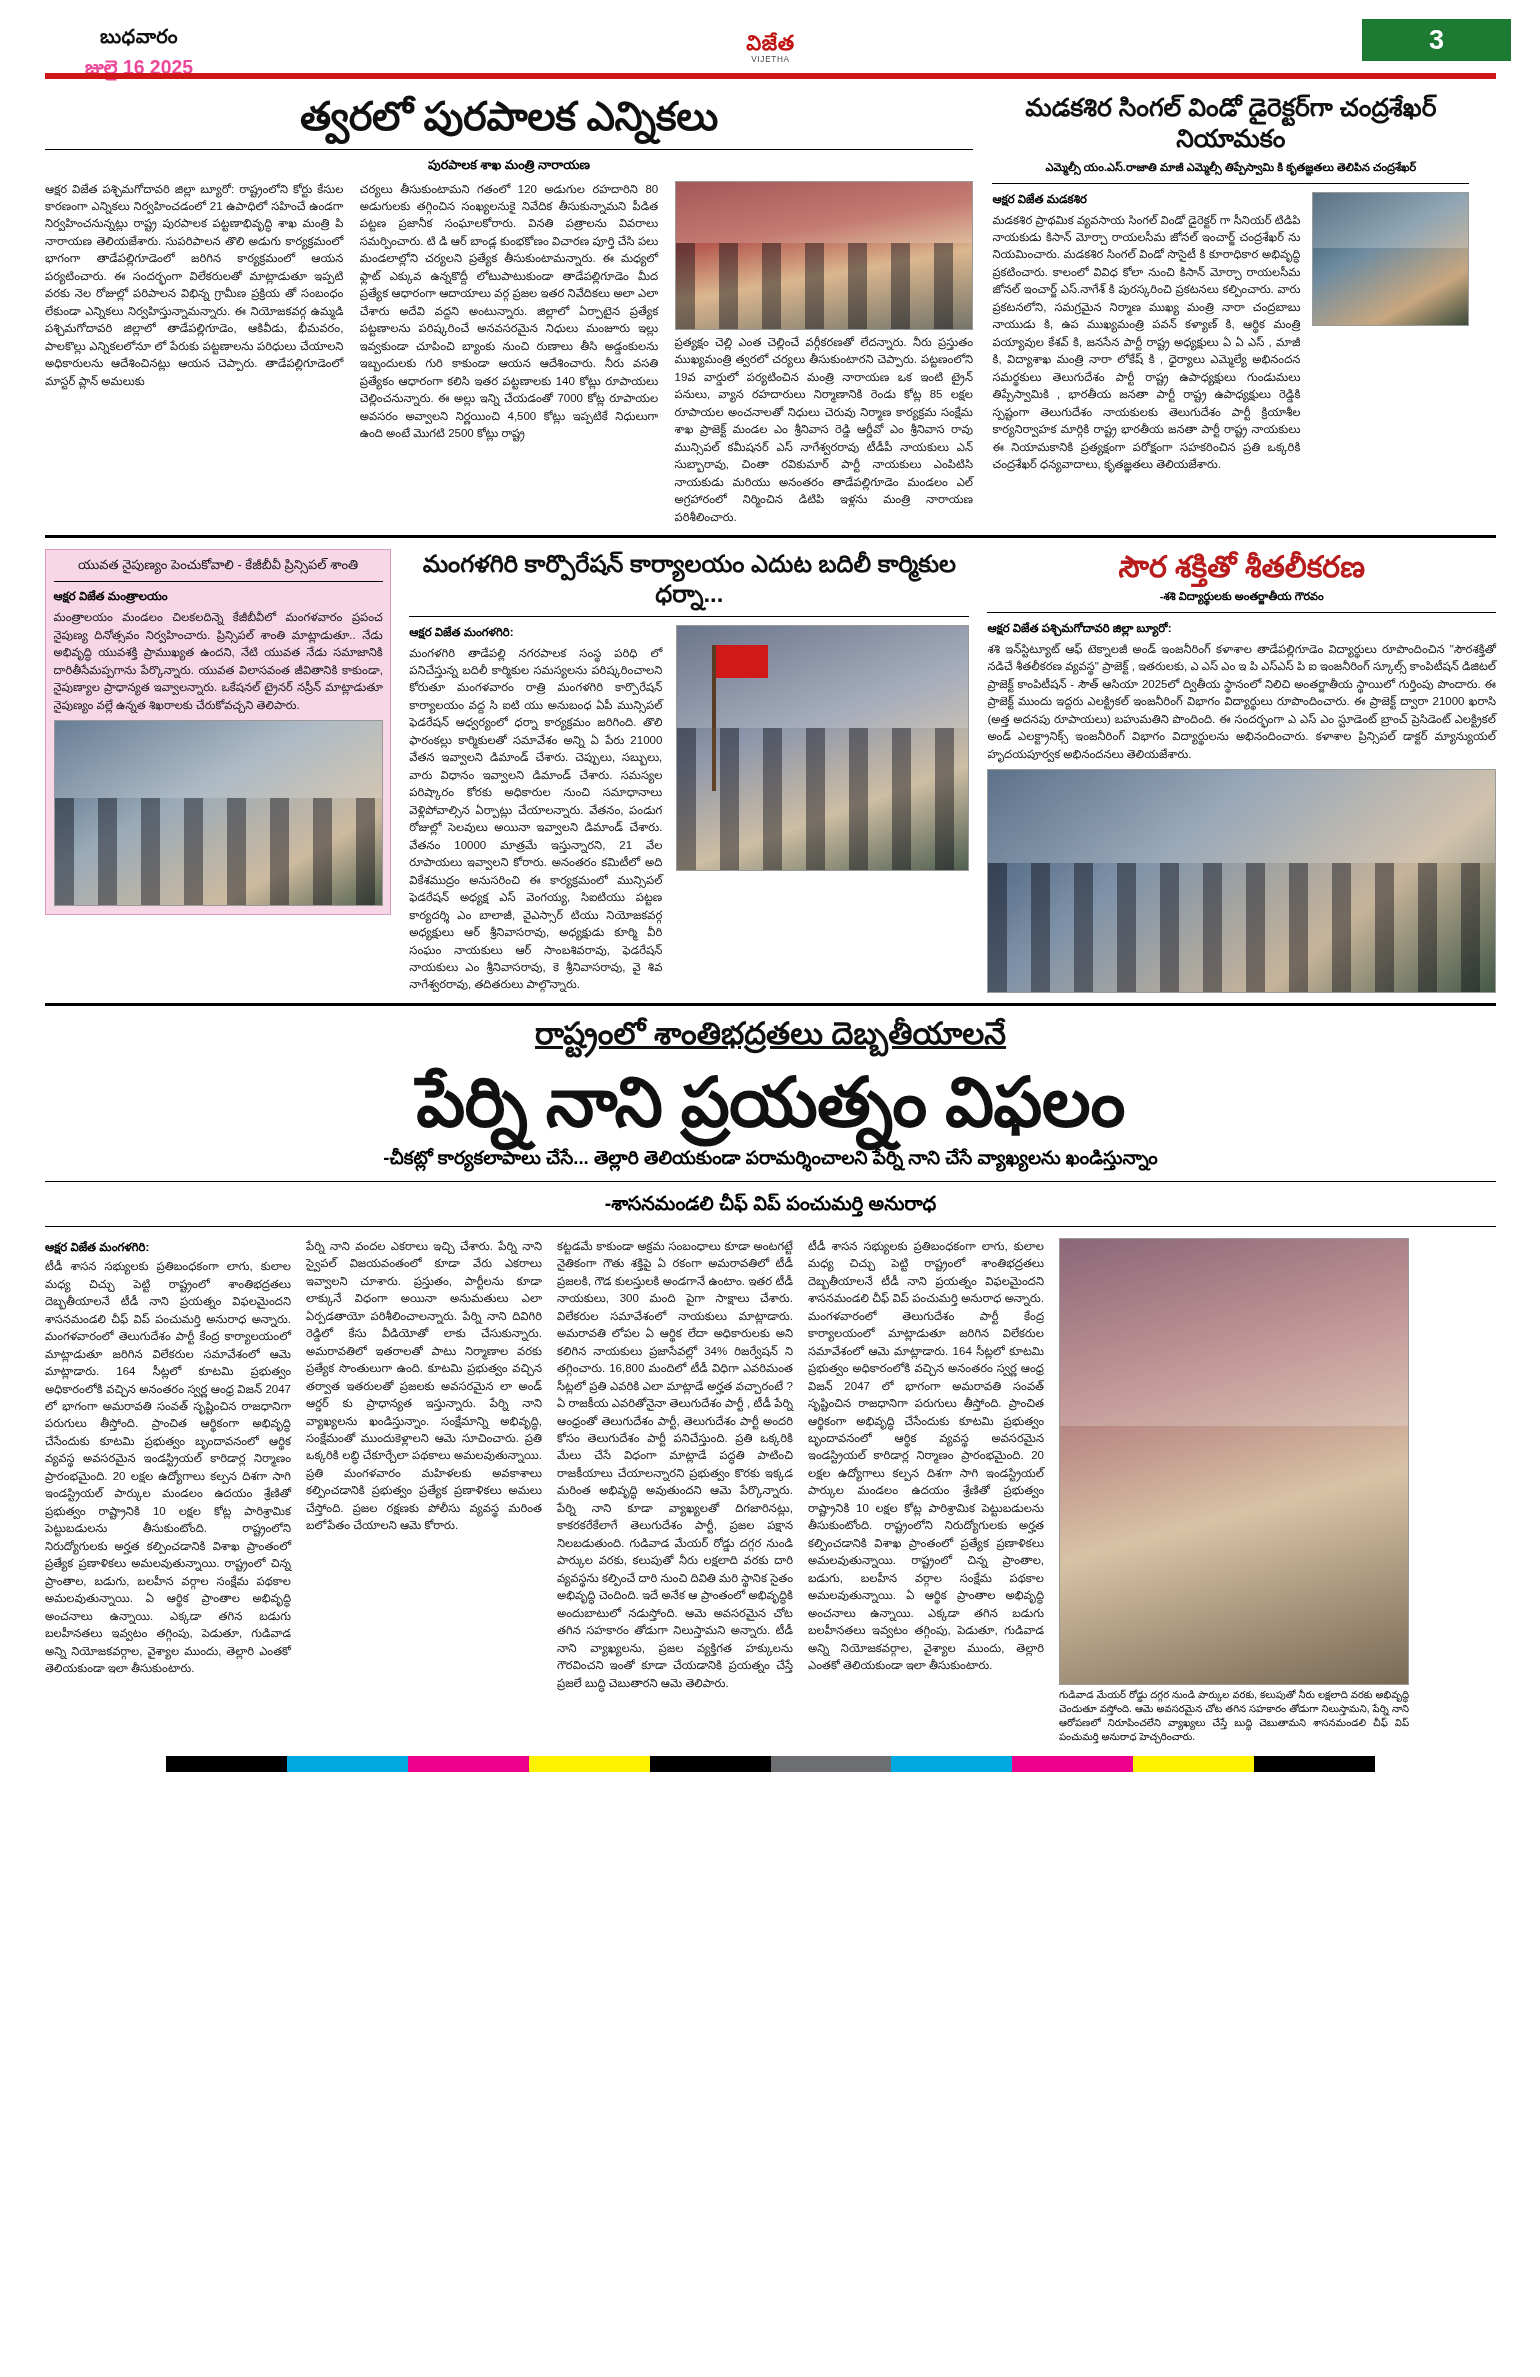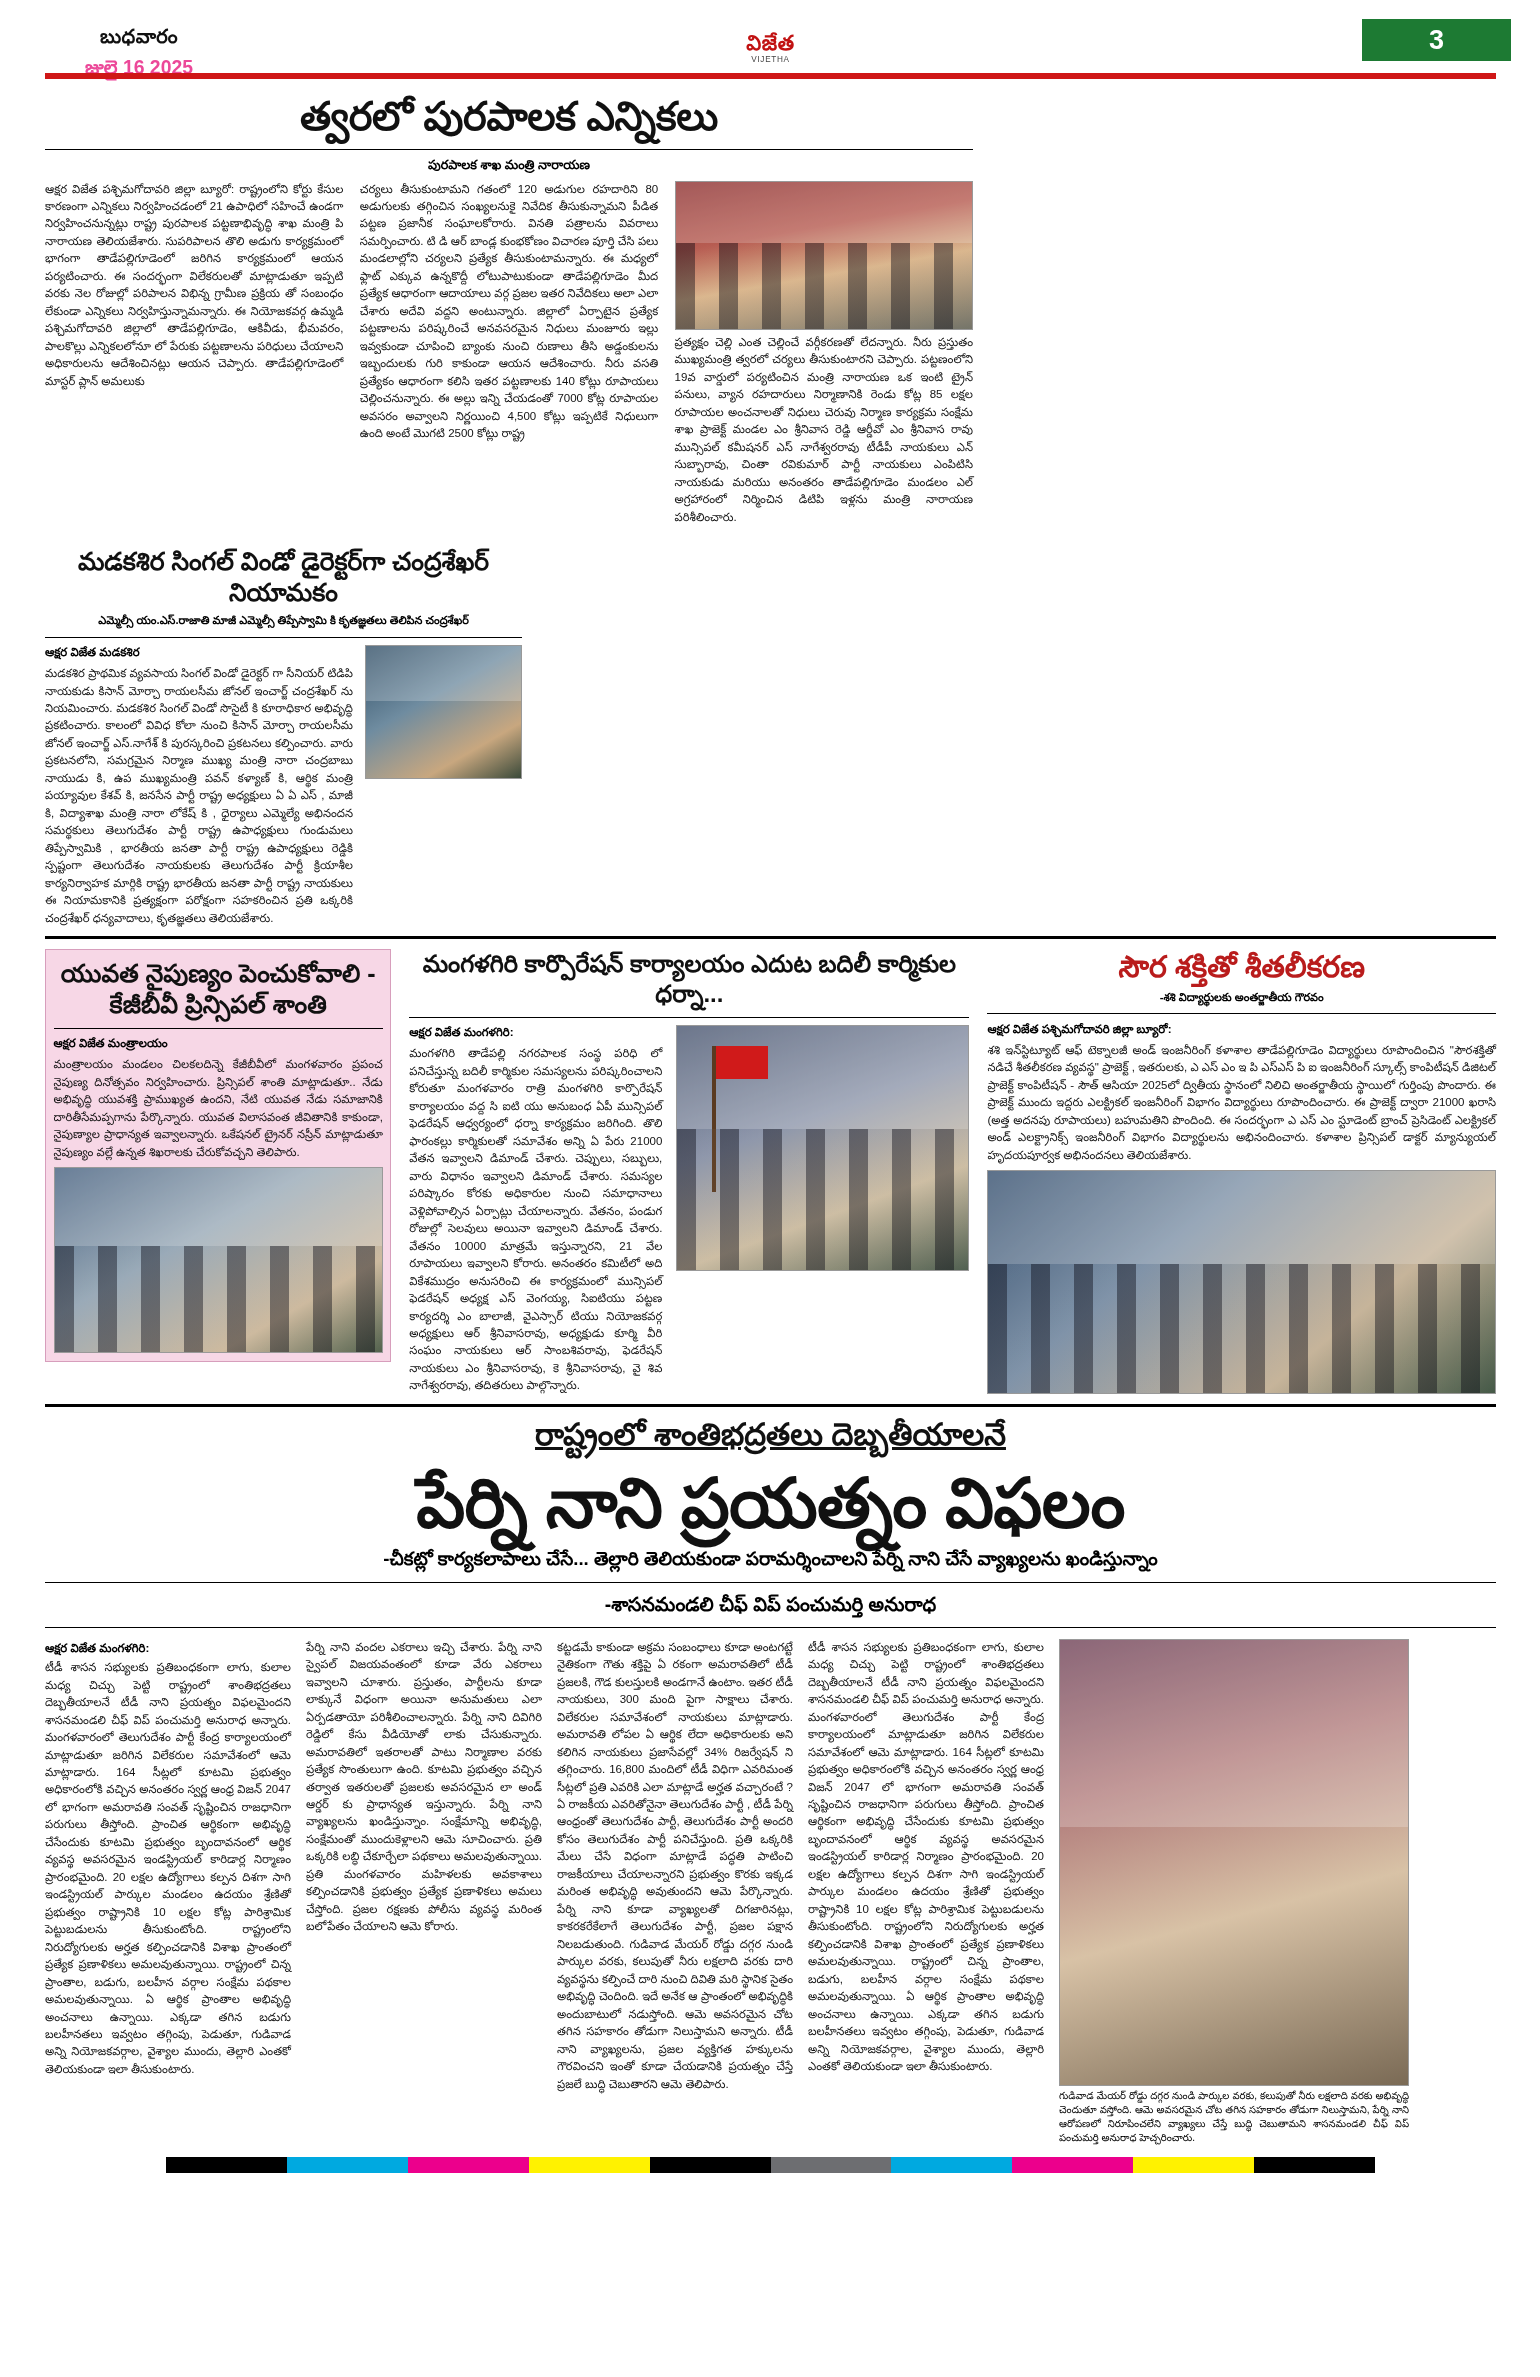--- a/index.html
+++ b/index.html
@@ -118,21 +118,20 @@
     color: #111;
     hyphens: auto;
   }
   .hr-thin { border-top: 1.5px solid #000; margin: 7.5px 0; }
   .hr-thick { border-top: 3px solid #000; margin: 9px 0; }
 
   
   .top-sec {
     display: flex;
     gap: 19.4px;
-    flex-direction: column;
   }
   .top-left { width: 928px; }
   .top-right { width: 477px; }
 
   .head-main {
     font-size: 40px;
     text-align: center;
     letter-spacing: -0.4px;
     line-height: 1.2;
     padding-bottom: 1.5px;
@@ -176,22 +175,22 @@
   }
   .right-body-wrap { display:flex; gap:12px; }
 
   
   .pink-box {
     background: #f7d7e6;
     border: 1.5px solid #d79ebc;
     padding: 7.5px;
   }
   .pink-head {
-    font-size: 25px;
-    font-weight: bold;
+    font-size: 13px;
+    font-weight: normal;
     text-align: center;
     line-height: 1.25;
     color: #111;
   }
 
   
   .mid-sec { display:flex; gap: 18px; margin-top: 10.4px; }
   .mid-a { width: 350px; }
   .mid-b { width: 566px; }
   .mid-c { width: 514px; }

